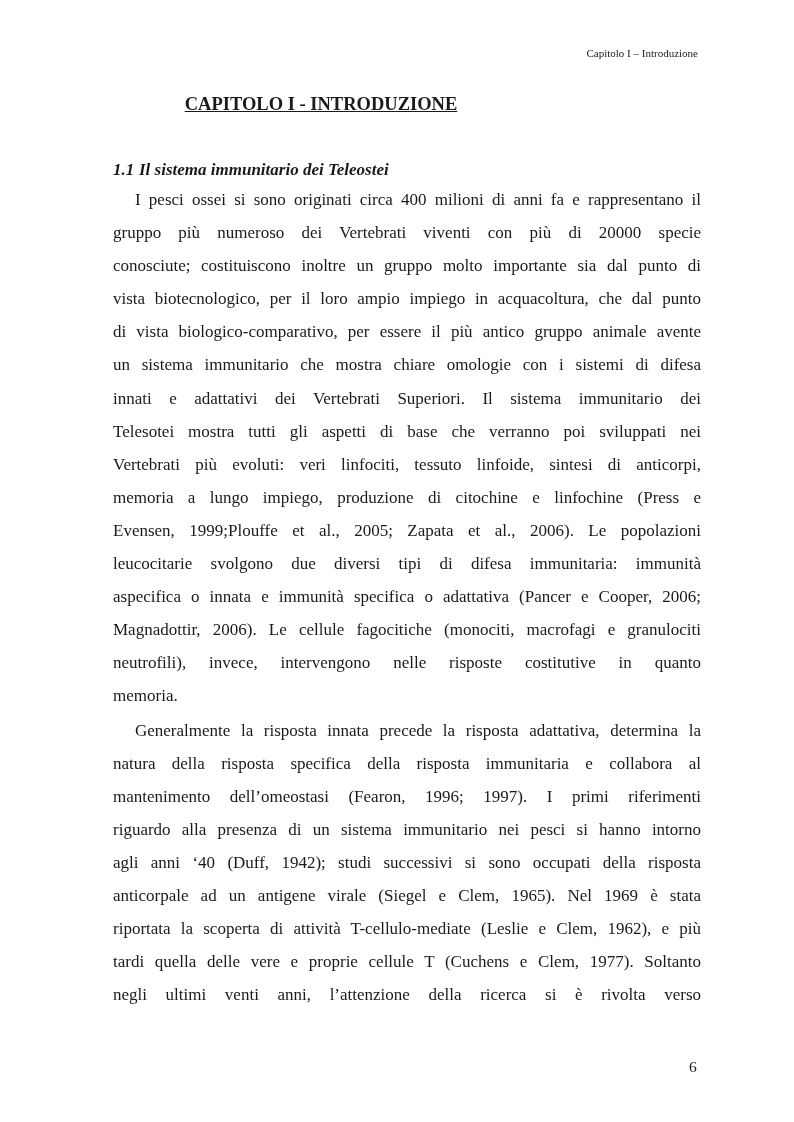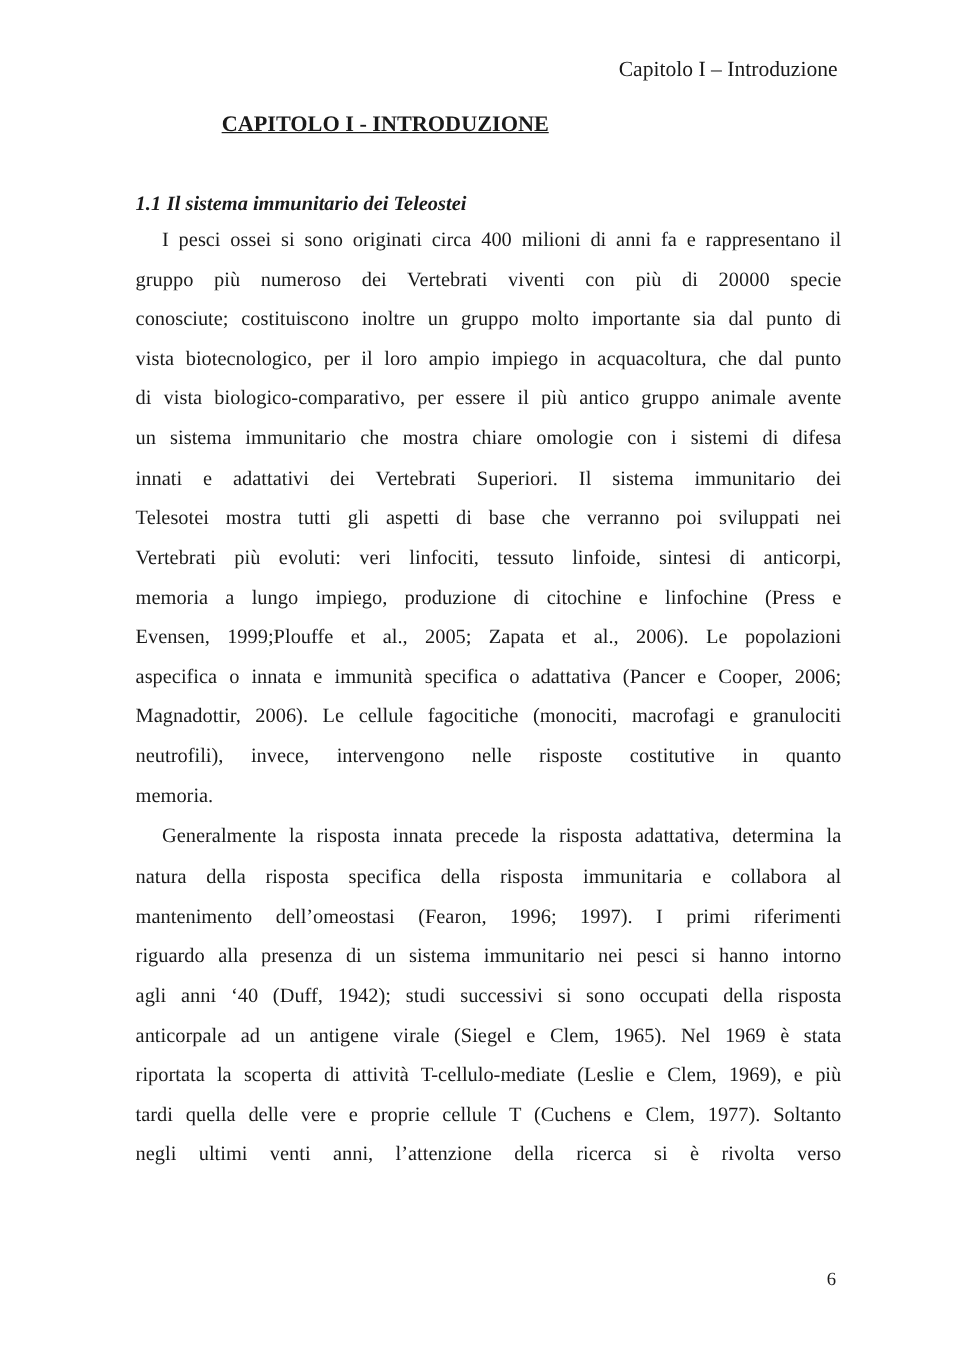--- a/index.html
+++ b/index.html
@@ -1,18 +1,18 @@
 <!DOCTYPE html>
 <html><head>
   <meta charset="utf-8">
   <style>
     html, body { margin: 0; padding: 0; background: #ffffff; }
     body { width: 794px; height: 1122px; position: relative; overflow: hidden;
            font-family: "Liberation Serif", "DejaVu Serif", serif; color: #1a1a1a; }
-    .running-header { position: absolute; top: 47px; right: 96px; font-size: 18px; }
+    .running-header { position: absolute; top: 47px; right: 96px; font-size: 11px; }
     .chapter-title { position: absolute; top: 94px; left: 0; width: 642px; text-align: center;
                      font-weight: bold; font-size: 18.5px; text-decoration: underline; }
     .section-heading { position: absolute; top: 160px; left: 113px; font-weight: bold; font-size: 17px; font-style: italic; }
     .section-heading .num { display: inline-block; width: 26px; }
     .body-text { position: absolute; top: 183px; left: 113px; width: 588px; font-size: 17px; }
     .line { height: 33.1px; line-height: 33.1px; white-space: nowrap; }
     .justify { text-align: justify; text-align-last: justify; }
     .indent { padding-left: 22px; }
     .para2 { margin-top: 1px; }
     .page-number { position: absolute; top: 1058px; left: 689px; font-size: 15.5px; }
@@ -35,32 +35,33 @@
       <div class="line justify">gruppo più numeroso dei Vertebrati viventi con più di 20000 specie</div>
       <div class="line justify">conosciute; costituiscono inoltre un gruppo molto importante sia dal punto di</div>
       <div class="line justify">vista biotecnologico, per il loro ampio impiego in acquacoltura, che dal punto</div>
       <div class="line justify">di vista biologico-comparativo, per essere il più antico gruppo animale avente</div>
       <div class="line justify">un sistema immunitario che mostra chiare omologie con i sistemi di difesa</div>
       <div class="line justify">innati e adattativi dei Vertebrati Superiori. Il sistema immunitario dei</div>
       <div class="line justify">Telesotei mostra tutti gli aspetti di base che verranno poi sviluppati nei</div>
       <div class="line justify">Vertebrati più evoluti: veri linfociti, tessuto linfoide, sintesi di anticorpi,</div>
       <div class="line justify">memoria a lungo impiego, produzione di citochine e linfochine (Press e</div>
       <div class="line justify">Evensen, 1999;Plouffe et al., 2005; Zapata et al., 2006). Le popolazioni</div>
+      <div class="line justify">leucocitarie svolgono due diversi tipi di difesa immunitaria: immunità</div>
       <div class="line justify">aspecifica o innata e immunità specifica o adattativa (Pancer e Cooper, 2006;</div>
       <div class="line justify">Magnadottir, 2006). Le cellule fagocitiche (monociti, macrofagi e granulociti</div>
       <div class="line justify">neutrofili), invece, intervengono nelle risposte costitutive in quanto</div>
       <div class="line">memoria.</div>
     </div>
     <div class="para2">
       <div class="line justify indent">Generalmente la risposta innata precede la risposta adattativa, determina la</div>
       <div class="line justify">natura della risposta specifica della risposta immunitaria e collabora al</div>
       <div class="line justify">mantenimento dell’omeostasi (Fearon, 1996; 1997). I primi riferimenti</div>
       <div class="line justify">riguardo alla presenza di un sistema immunitario nei pesci si hanno intorno</div>
       <div class="line justify">agli anni ‘40 (Duff, 1942); studi successivi si sono occupati della risposta</div>
       <div class="line justify">anticorpale ad un antigene virale (Siegel e Clem, 1965). Nel 1969 è stata</div>
-      <div class="line justify">riportata la scoperta di attività T-cellulo-mediate (Leslie e Clem, 1969), e più</div>
+      <div class="line justify">riportata la scoperta di attività T-cellulo-mediate (Leslie e Clem, 1962), e più</div>
       <div class="line justify">tardi quella delle vere e proprie cellule T (Cuchens e Clem, 1977). Soltanto</div>
       <div class="line justify">negli ultimi venti anni, l’attenzione della ricerca si è rivolta verso</div>
     </div>
   </div>
 
   <div class="page-number">6</div>
 </div>
 
 </body></html>

